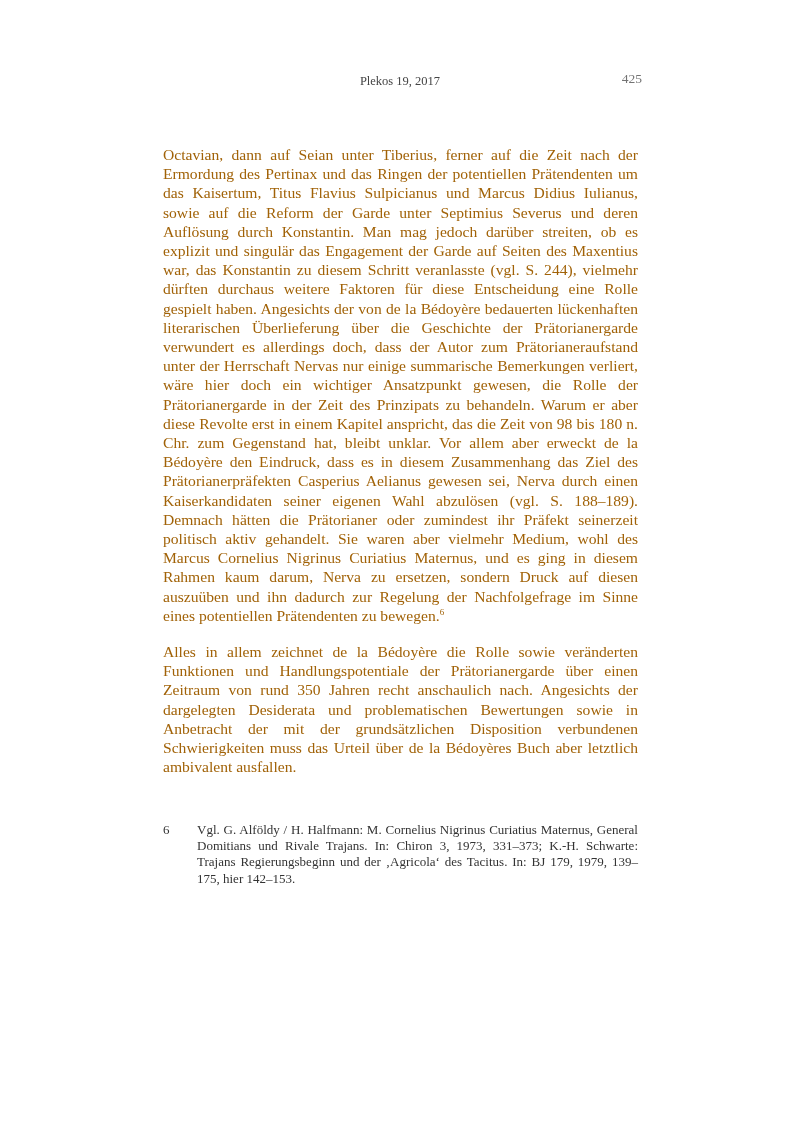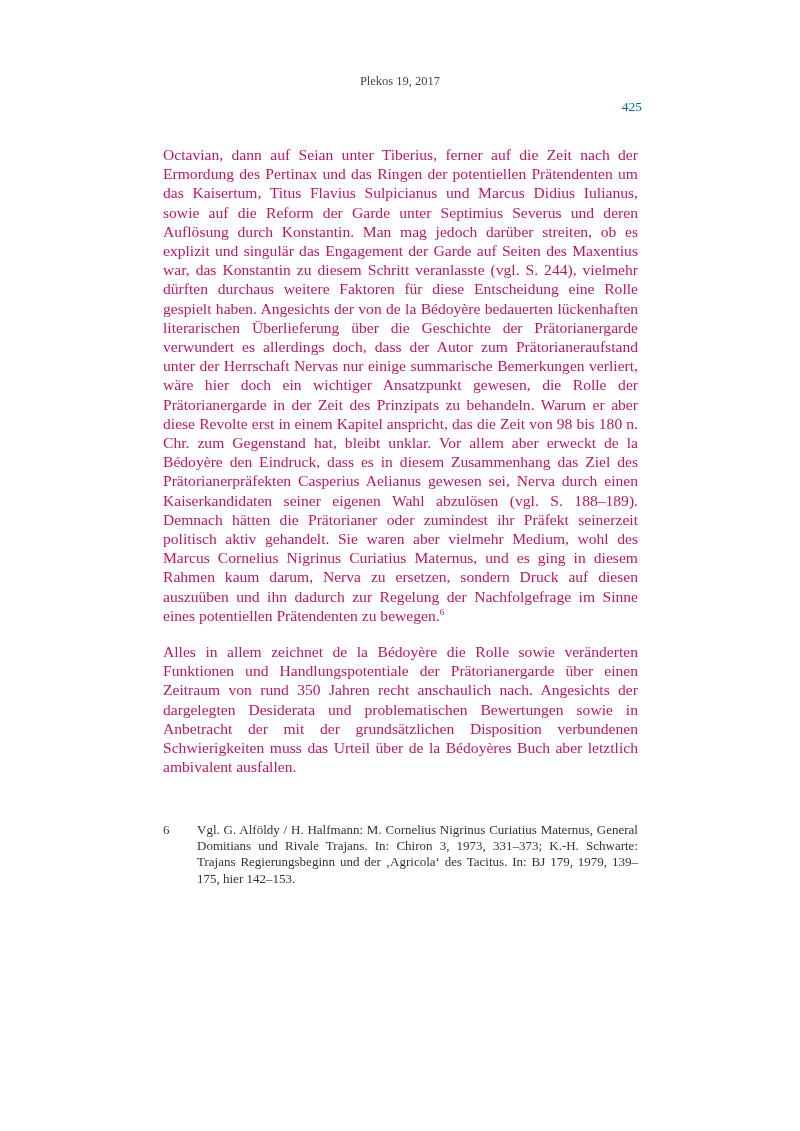--- a/index.html
+++ b/index.html
@@ -3,25 +3,25 @@
   <meta charset="utf-8">
   <style>
     html, body { margin: 0; padding: 0; background: #ffffff; }
     body { width: 800px; height: 1131px; position: relative; overflow: hidden; }
     .page { position: absolute; left: 0; top: 0; width: 728px; height: 1131px; background: #fff; }
     .running-head {
       position: absolute; top: 74px; left: 0; width: 800px;
       font-family: "Liberation Serif", serif; font-size: 12.5px; color: #444;
     }
     .running-title { position: absolute; left: 0; width: 800px; text-align: center; }
-    .page-number { position: absolute; right: 158px; top: -3px; font-size: 13.5px; color: #0369a1; margin-top: 28px; }
+    .page-number { position: absolute; right: 158px; top: -3px; font-size: 13.5px; color: #737373; }
     .body-text {
       position: absolute; left: 163px; top: 145px; width: 475px;
       font-family: "Liberation Serif", serif; font-size: 15.6px; line-height: 19.2px;
-      color: #be185d; text-align: justify; hyphens: manual;
+      color: #a16207; text-align: justify; hyphens: manual;
     }
     .body-text p { margin: 0; }
     .body-text p + p { margin-top: 17px; }
     sup.fnref { font-size: 9px; line-height: 0; vertical-align: super; }
     .footnotes {
       position: absolute; left: 163px; top: 822px; width: 475px;
       font-family: "Liberation Serif", serif; font-size: 13px; line-height: 16.2px; color: #333;
     }
     .footnote { display: flex; }
     .fn-num { width: 34px; flex: 0 0 34px; }

